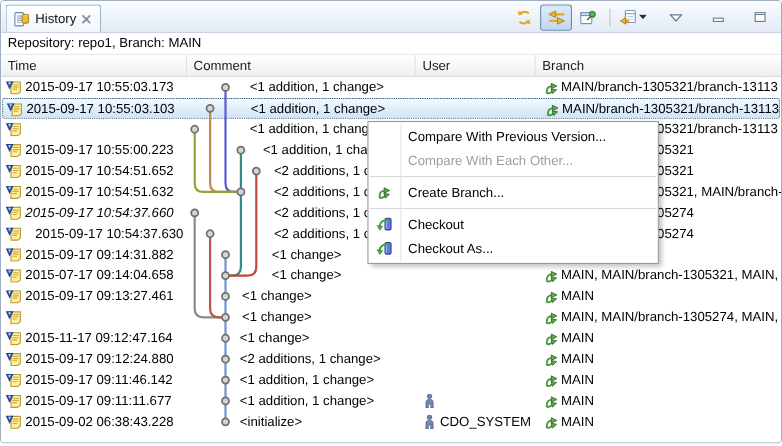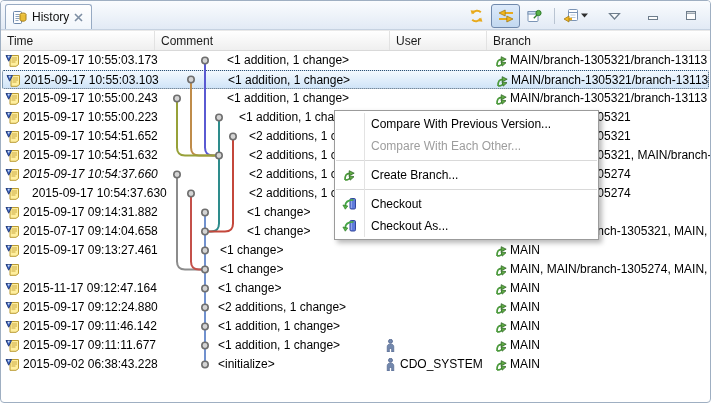--- a/index.html
+++ b/index.html
@@ -129,24 +129,25 @@
         <div class="tbtn gapL">
           <span class="icn">
             <svg width="12" height="11" viewBox="0 0 12 11">
               <rect x="1.5" y="1.5" width="9" height="8" fill="#fdfdfd" stroke="#6e7d8c"></rect>
               <path d="M1.5 3.2h9" stroke="#6e7d8c"></path>
             </svg>
           </span>
         </div>
       </div>
   </div>
+  <div class="infobar">Repository: repo1, Branch: MAIN</div>
   <div class="theader">
       <div class="hcol" style="left: 0px; width: 160px;">Time</div>
-      <div class="hcol bl" style="left: 153px; width: 216px;">Comment</div>
-      <div class="hcol bl" style="left: 376px; width: 109px; margin-left: 12px;">User</div>
+      <div class="hcol bl" style="left: 168px; width: 216px;">Comment</div>
+      <div class="hcol bl" style="left: 376px; width: 109px;">User</div>
       <div class="hcol bl" style="left: 485px; width: 226px;">Branch</div>
     </div>
   <div class="tbody">
 
   <div class="row" style="top: 0px;">
         <span class="ricon" style="left: 3px;"><svg width="15" height="14" viewBox="0 0 15 14">
             <path d="M5 2.5h8.5v9l-2.5 1.8H5z" fill="#ffef9e" stroke="#b99a33"></path>
             <path d="M6.5 5h5.5M6.5 7h5.5M6.5 9h4" stroke="#cbaa45" fill="none"></path>
             <path d="M1 2.5h5.5L3.7 8.2z" fill="#4068c8" stroke="#28417e"></path>
             <path d="M2.6 2.8h2.3L3.7 5.2z" fill="#cfe0f5"></path>
@@ -178,21 +179,20 @@
           </svg></span>
         <span class="cell" style="left: 508px;">MAIN/branch-1305321/branch-13113</span>
       </div>
       <div class="row" style="top: 38px;">
         <span class="ricon" style="left: 3px;"><svg width="15" height="14" viewBox="0 0 15 14">
             <path d="M5 2.5h8.5v9l-2.5 1.8H5z" fill="#ffef9e" stroke="#b99a33"></path>
             <path d="M6.5 5h5.5M6.5 7h5.5M6.5 9h4" stroke="#cbaa45" fill="none"></path>
             <path d="M1 2.5h5.5L3.7 8.2z" fill="#4068c8" stroke="#28417e"></path>
             <path d="M2.6 2.8h2.3L3.7 5.2z" fill="#cfe0f5"></path>
           </svg></span>
-        <span class="cell" style="left: 21px;">2015-09-17 10:55:00.243</span>
         <span class="cell" style="left: 225px;">&lt;1 addition, 1 change&gt;</span>
         <span class="ricon" style="left: 492px; top: 3px;"><svg width="14" height="13" viewBox="0 0 14 13">
             <path d="M3 12C3 7 4 5.6 8 5.3" fill="none" stroke="#4c9a3d" stroke-width="1.7"></path>
             <path d="M7.2 2.7l5 2.5-5 2.5z" fill="#61ad43" stroke="#31682a" stroke-width=".8"></path>
             <path d="M3 12c2.8 0 4.6-.8 5.6-2.4" fill="none" stroke="#4c9a3d" stroke-width="1.7"></path>
             <path d="M7 7.8l5 .9-3.7 3.4z" fill="#61ad43" stroke="#31682a" stroke-width=".8"></path>
           </svg></span>
         <span class="cell" style="left: 508px;">MAIN/branch-1305321/branch-13113</span>
       </div>
       <div class="row" style="top: 57px;">

